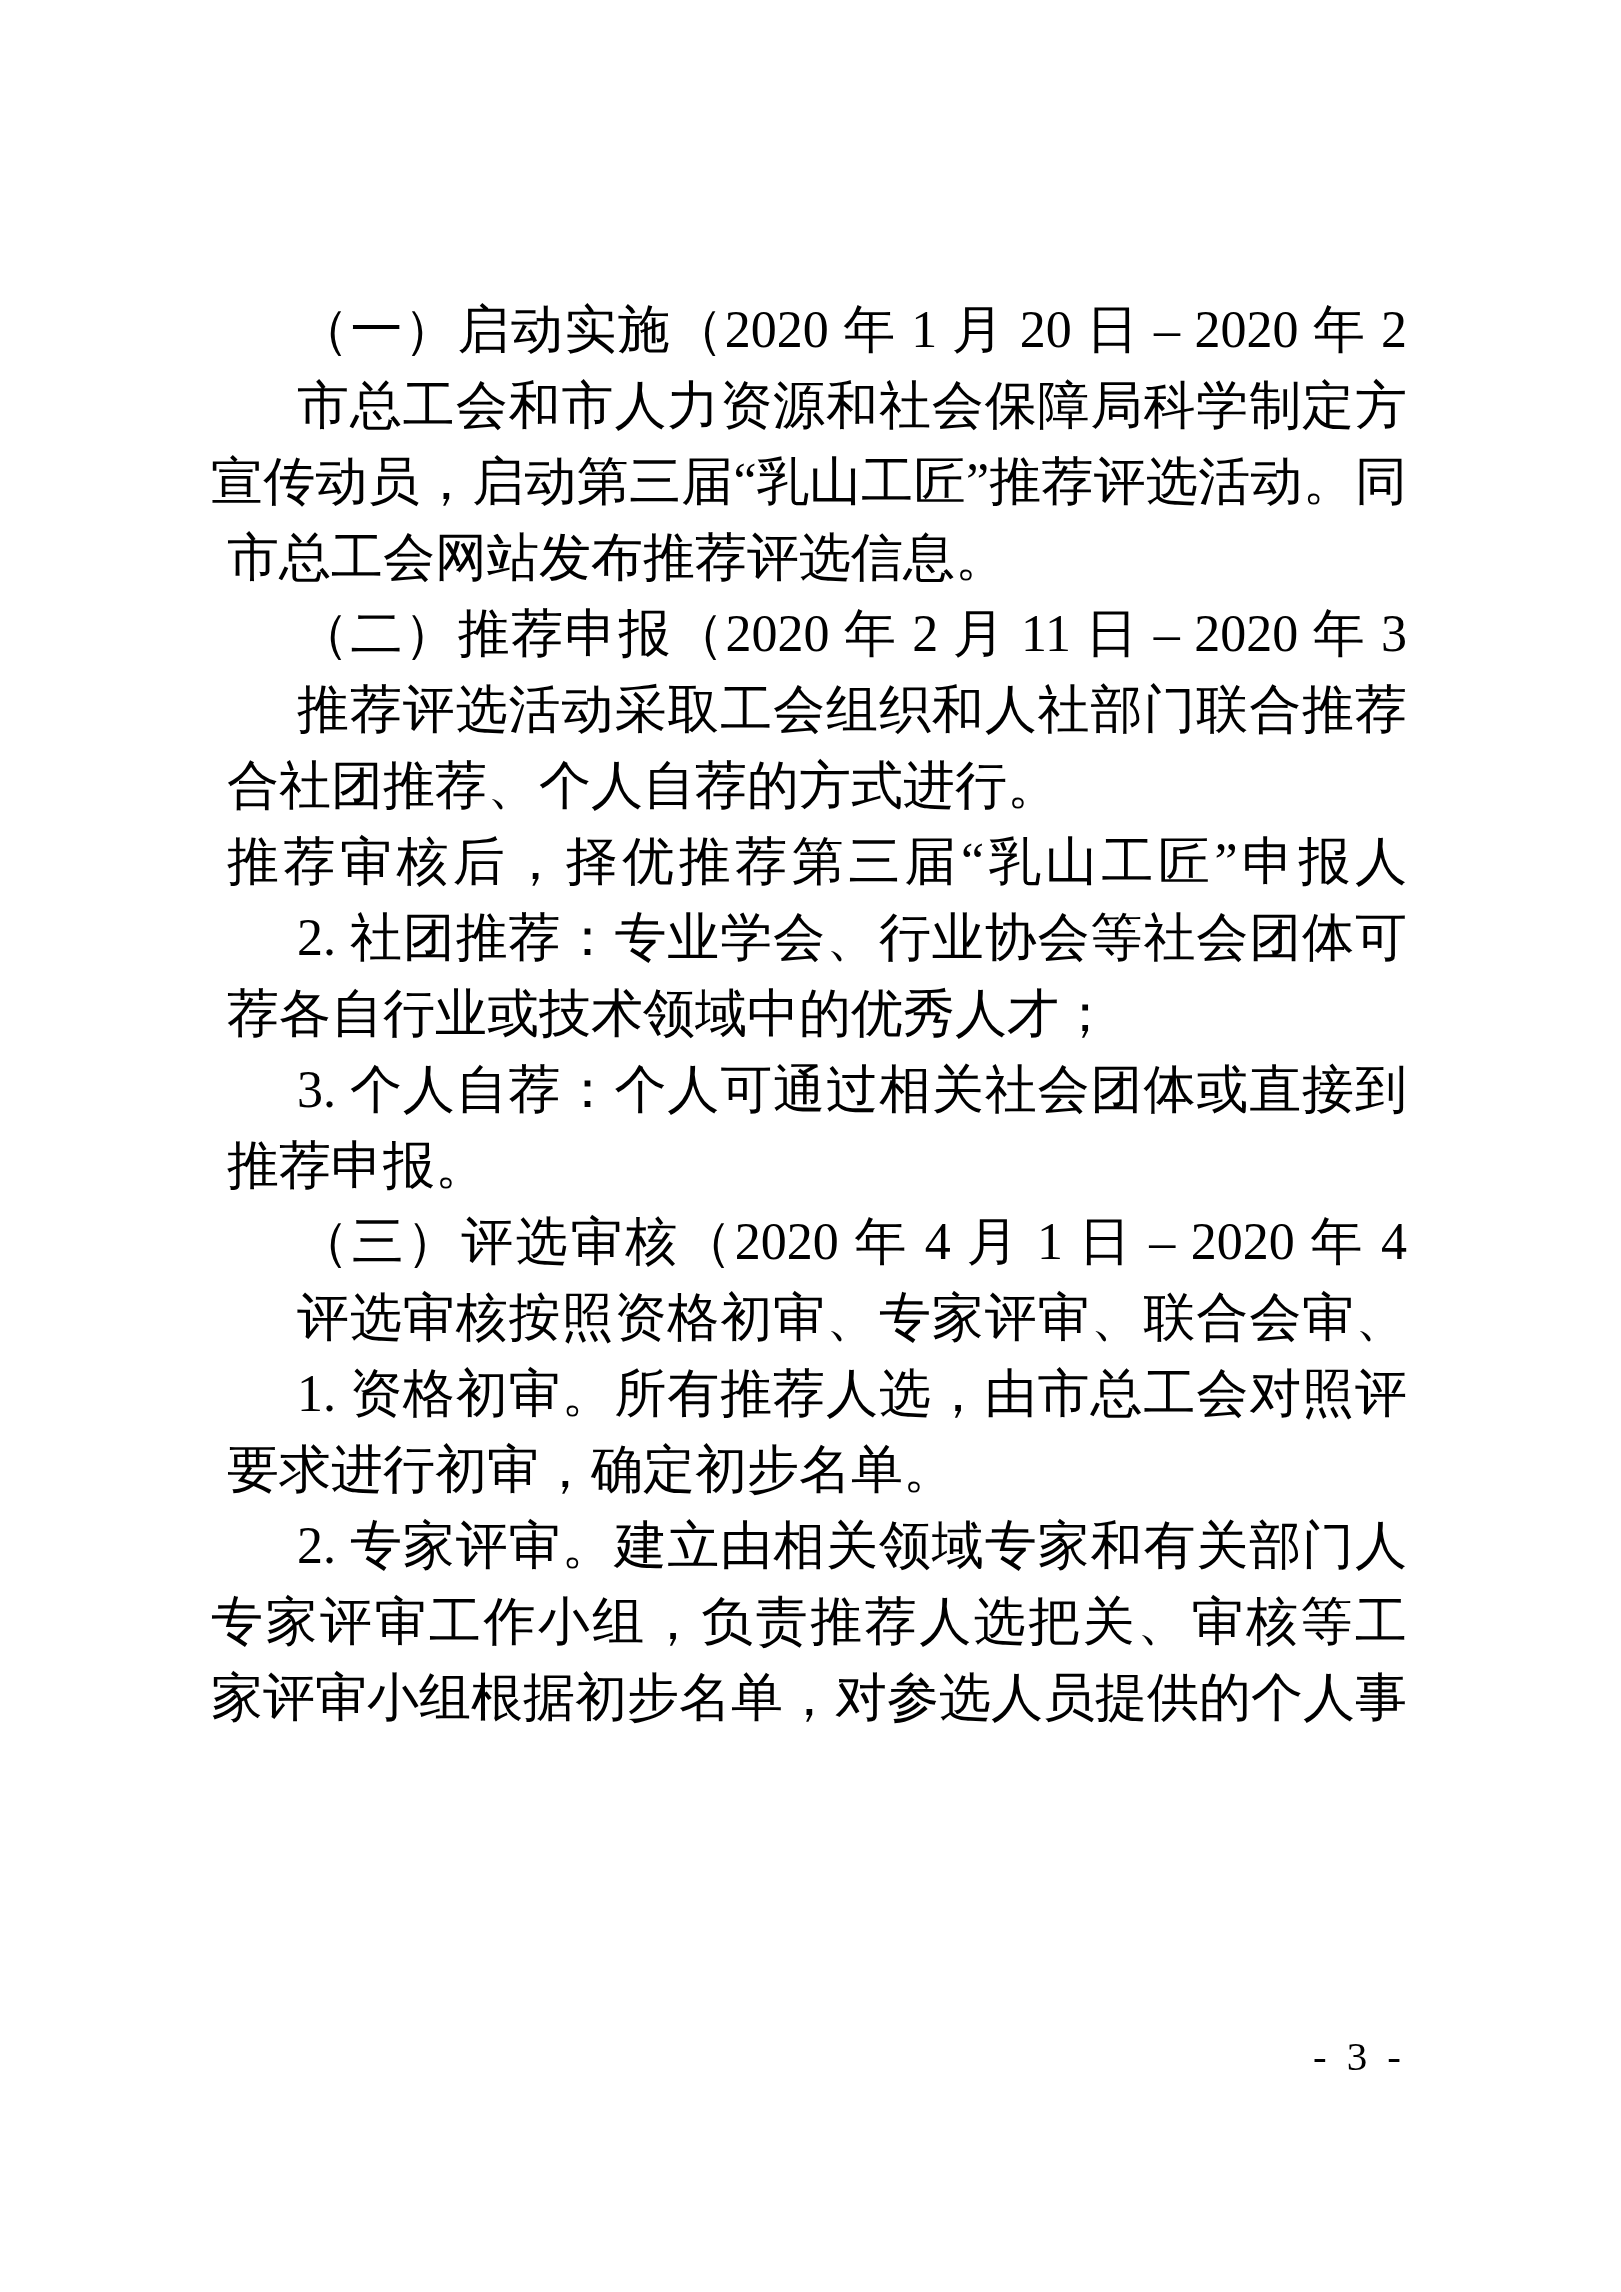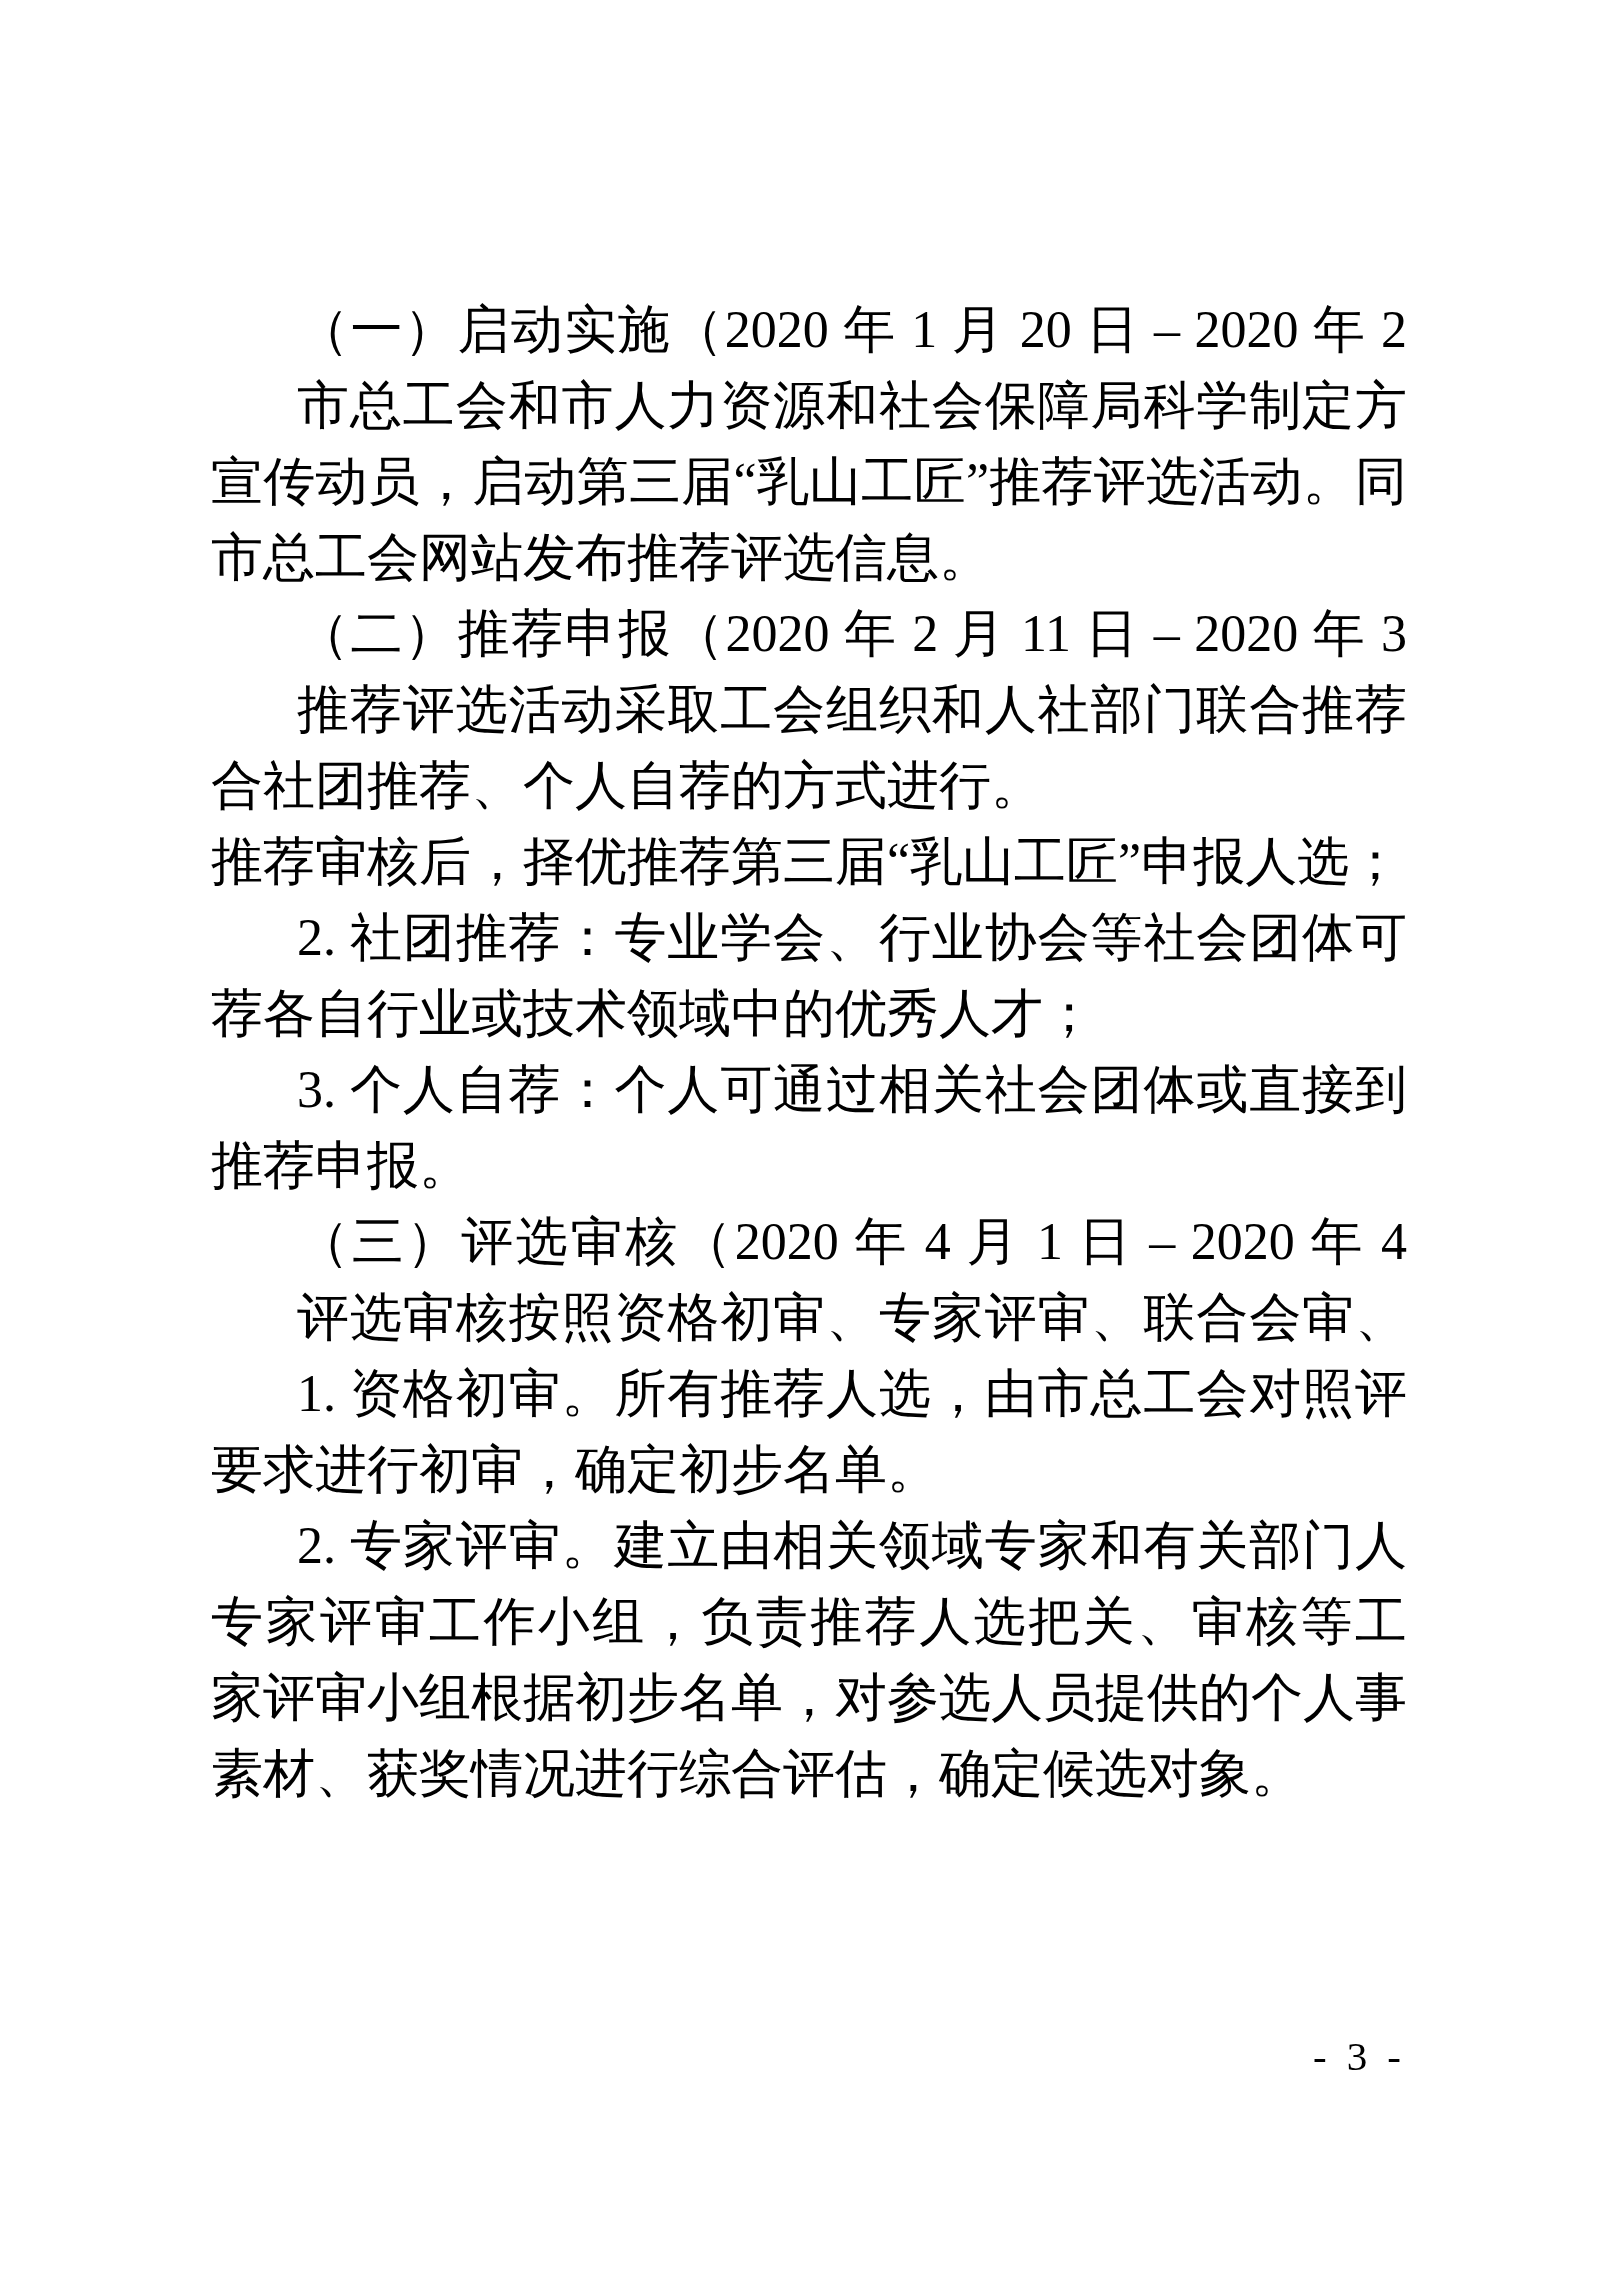--- a/index.html
+++ b/index.html
@@ -37,20 +37,21 @@
     overflow: hidden;
     text-align: justify;
   }
   .line.full {
     
     text-align-last: justify;
   }
   .line.end {
     
     text-align-last: left;
+    margin-left: 16px;
   }
   .line.indent {
     text-indent: 86px; 
   }
   .page-num {
     position: absolute;
     left: 1313px;
     top: 2035px;
     font-size: 41px;
     line-height: 43px;
@@ -75,17 +76,16 @@
       <div class="line end">荐各自行业或技术领域中的优秀人才；</div>
       <div class="line full indent">3. 个人自荐：个人可通过相关社会团体或直接到市总工会</div>
       <div class="line end">推荐申报。</div>
       <div class="line full indent">（三）评选审核（2020 年 4 月 1 日 – 2020 年 4 月 25 日）</div>
       <div class="line full indent">评选审核按照资格初审、专家评审、联合会审、社会公示、</div>
       <div class="line full indent">1. 资格初审。所有推荐人选，由市总工会对照评选条件和</div>
       <div class="line end">要求进行初审，确定初步名单。</div>
       <div class="line full indent">2. 专家评审。建立由相关领域专家和有关部门人员组成的</div>
       <div class="line full">专家评审工作小组，负责推荐人选把关、审核等工作。组织专</div>
       <div class="line full">家评审小组根据初步名单，对参选人员提供的个人事迹、技术</div>
-      <div class="line end">素材、获奖情况进行综合评估，确定候选对象。</div>
     </div>
   <div class="page-num">- 3 -</div>
 </div>
 
 
 </body></html>

